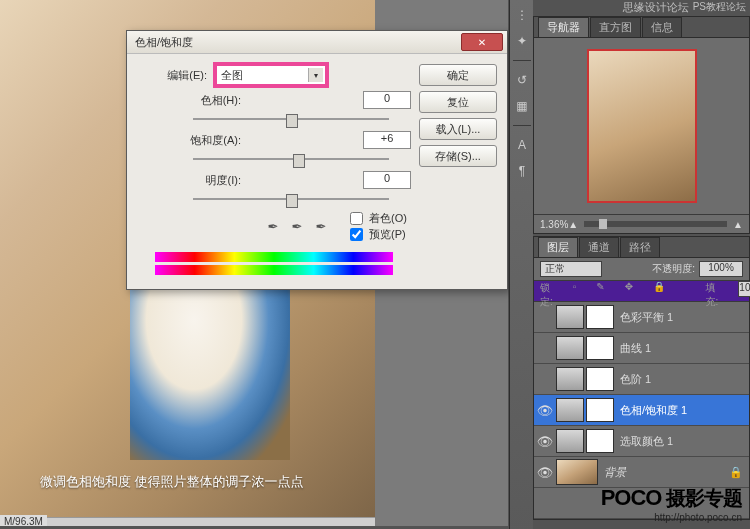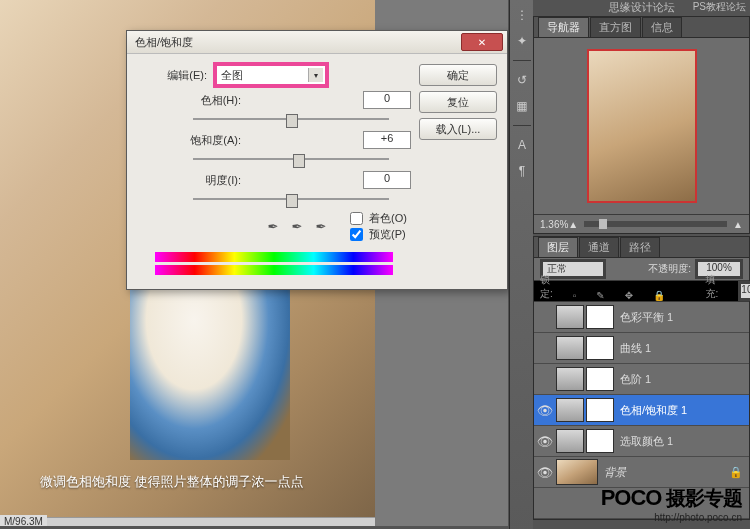--- a/index.html
+++ b/index.html
@@ -34,36 +34,36 @@
 .eyedrop{width:16px;height:16px;display:flex;align-items:center;justify-content:center;font-size:13px;color:#555}
 .checks{margin-left:auto;margin-right:4px}
 .checks label{display:flex;align-items:center;gap:3px;height:16px}
 .hue-bar{margin:10px 18px 0 18px;height:10px;background:linear-gradient(90deg,#ff00ff,#ff0000,#ffff00,#00ff00,#00ffff,#0000ff,#ff00ff)}
 
 .right-dock{position:absolute;left:509px;top:0;width:24px;height:526px;background:linear-gradient(#6d6d6d,#5a5a5a);border-left:1px solid #2c2c2c;border-right:1px solid #2c2c2c;display:flex;flex-direction:column;align-items:center;padding-top:6px;gap:8px}
 .dock-ic{width:18px;height:18px;display:flex;align-items:center;justify-content:center;color:#ccc;font-size:12px}
 .dock-sep{width:18px;height:1px;background:#3a3a3a;margin:2px 0}
 
 .panels{position:absolute;left:533px;top:0;width:217px;height:529px;background:#535353}
-.water{position:absolute;right:4px;top:0;color:#bfbfbf;font-size:10px;display:flex;gap:18px}
+.water{position:absolute;right:4px;top:0;color:#bfbfbf;font-size:10px;display:flex;gap:4px}
 .water .cn{font-size:11px}
 
 .panel{background:#535353;border:1px solid #2c2c2c;margin:0 0 2px 0}
 .tabs{height:20px;background:#535353;display:flex;align-items:flex-end;border-bottom:1px solid #2c2c2c;padding-left:4px;font-size:11px}
 .tab{padding:2px 8px;color:#bbb;background:#474747;border:1px solid #2c2c2c;border-bottom:none;margin-right:1px}
 .tab.active{background:#6d6d6d;color:#eee}
 .nav-body{height:176px;background:#6d6d6d;display:flex;align-items:center;justify-content:center;position:relative}
 .nav-thumb{width:106px;height:150px;border:2px solid #c33;background:linear-gradient(160deg,#ead8bc,#c8a579 55%,#8d6d47)}
 .nav-foot{height:18px;background:#6d6d6d;display:flex;align-items:center;padding:0 6px;color:#ddd;font-size:10px;border-top:1px solid #3a3a3a}
 .nav-foot .slider-mini{flex:1;height:6px;margin:0 6px;background:#4a4a4a;position:relative}
 .nav-foot .slider-mini::after{content:"";position:absolute;left:10%;top:-2px;width:8px;height:10px;background:#bdbdbd}
 
 .layer-panel .opts{height:22px;background:#6d6d6d;display:flex;align-items:center;padding:0 6px;gap:4px;color:#ddd;font-size:10px;border-bottom:1px solid #3a3a3a}
-.layer-panel .opts2{height:20px;background:#000000;display:flex;align-items:flex-end;padding:0 6px;gap:20px;color:#999;font-size:10px;border-bottom:1px solid #3a3a3a}
-.mini-field{width:42px;height:14px;border:3px solid #404040;background:#d8d8d8;color:#333;text-align:center;font-size:10px}
+.layer-panel .opts2{height:20px;background:#4c1d95;display:flex;align-items:flex-start;padding:0 6px;gap:20px;color:#999;font-size:10px;border-bottom:1px solid #3a3a3a}
+.mini-field{width:42px;height:14px;border:1px solid #404040;background:#d8d8d8;color:#333;text-align:center;font-size:10px}
 .layer-list{background:#6d6d6d}
 .layer-row{height:30px;display:flex;align-items:center;border-bottom:1px solid #4a4a4a;padding-right:6px}
 .layer-row.selected{background:#3875d7;color:#fff}
 .vis{width:22px;text-align:center;color:#ddd;font-size:13px}
 .adj-th{width:26px;height:22px;border:1px solid #2f2f2f;background:linear-gradient(#d8d8d8,#a0a0a0);margin-right:2px}
 .mask-th{width:26px;height:22px;border:1px solid #2f2f2f;background:#fff;margin-right:6px}
 .layer-name{flex:1;font-size:11px;color:#ddd}
 .layer-row.selected .layer-name{color:#fff}
 .bg-th{width:40px;height:24px;border:1px solid #2f2f2f;background:linear-gradient(150deg,#ecd9bc,#c4a178,#8a6a46);margin-right:6px}
 .layer-pad{height:30px;background:#6d6d6d;border-bottom:1px solid #4a4a4a}
@@ -143,20 +143,21 @@
             </label>
         </div>
       </div>
       <div class="hue-bar"></div>
       <div class="hue-bar" style="margin-top:3px"></div>
     </div>
     <div class="dlg-side">
       <div class="btn">确定</div>
       <div class="btn">复位</div>
       <div class="btn">载入(L)...</div>
+      <div class="btn">存储(S)...</div>
     </div>
   </div>
 </div>
 
 <div class="right-dock">
   <div class="dock-ic">⋮</div>
   <div class="dock-ic">✦</div>
   <div class="dock-sep"></div>
   <div class="dock-ic">↺</div>
   <div class="dock-ic">▦</div>

